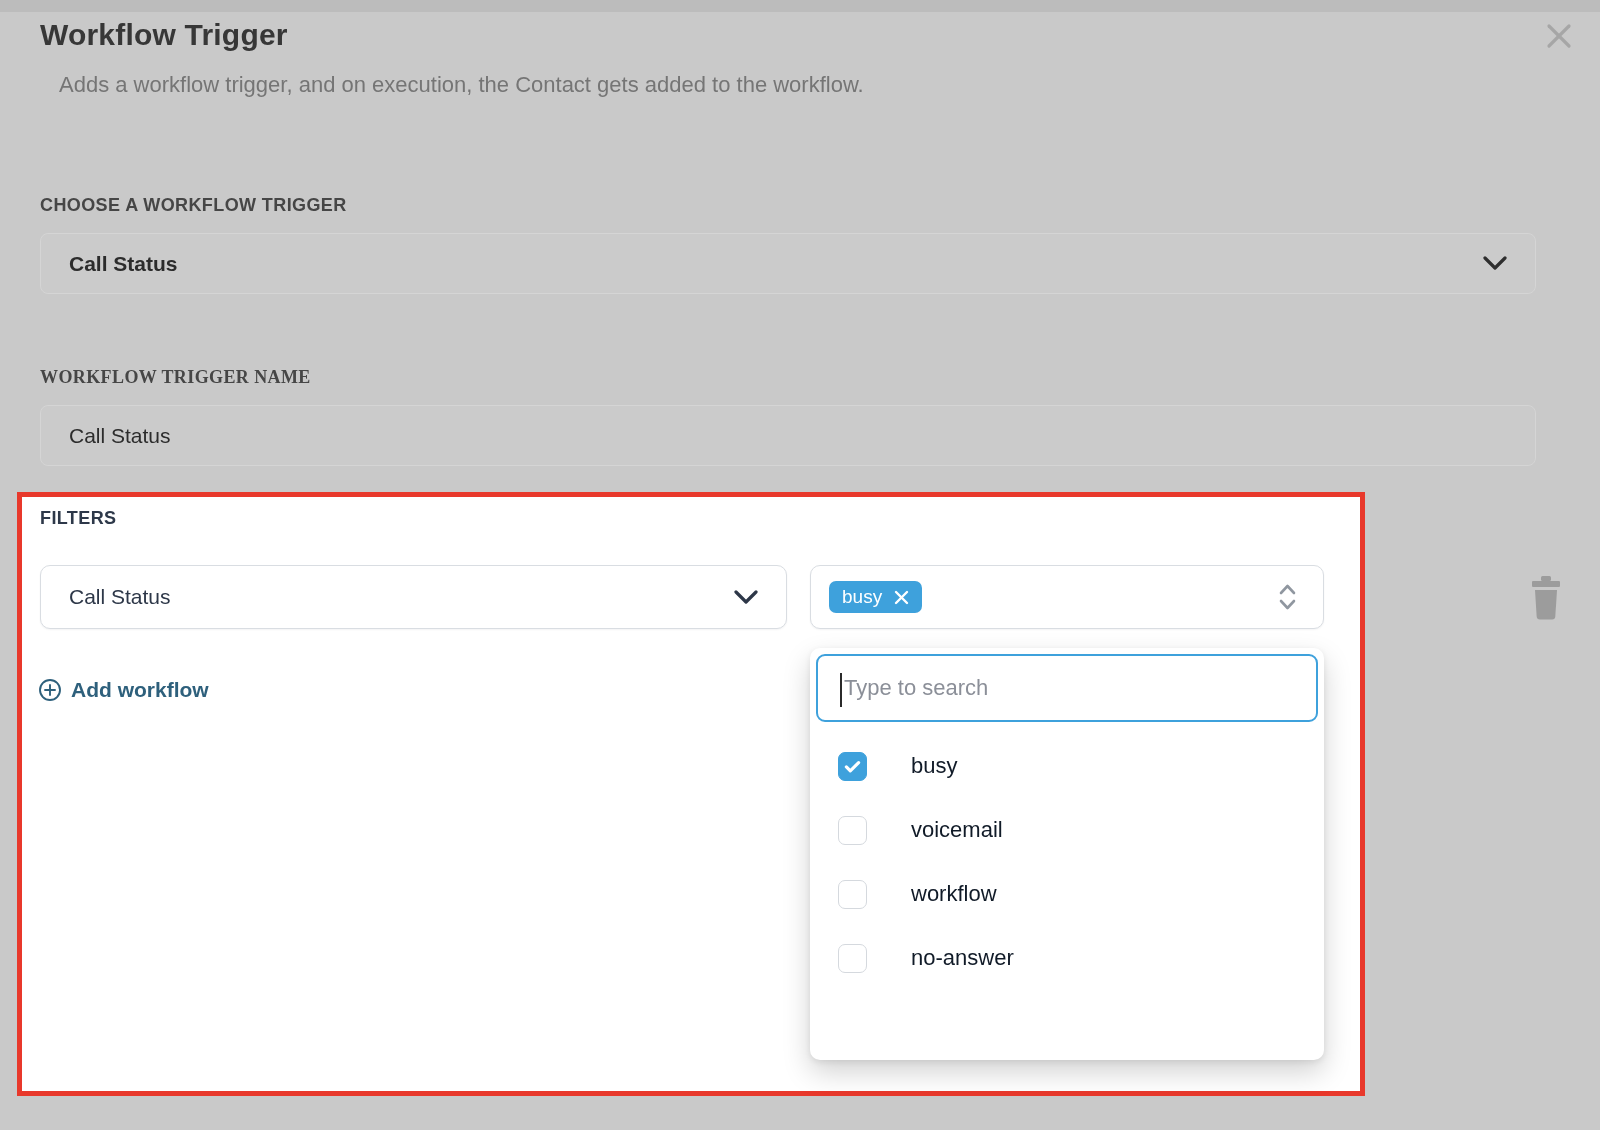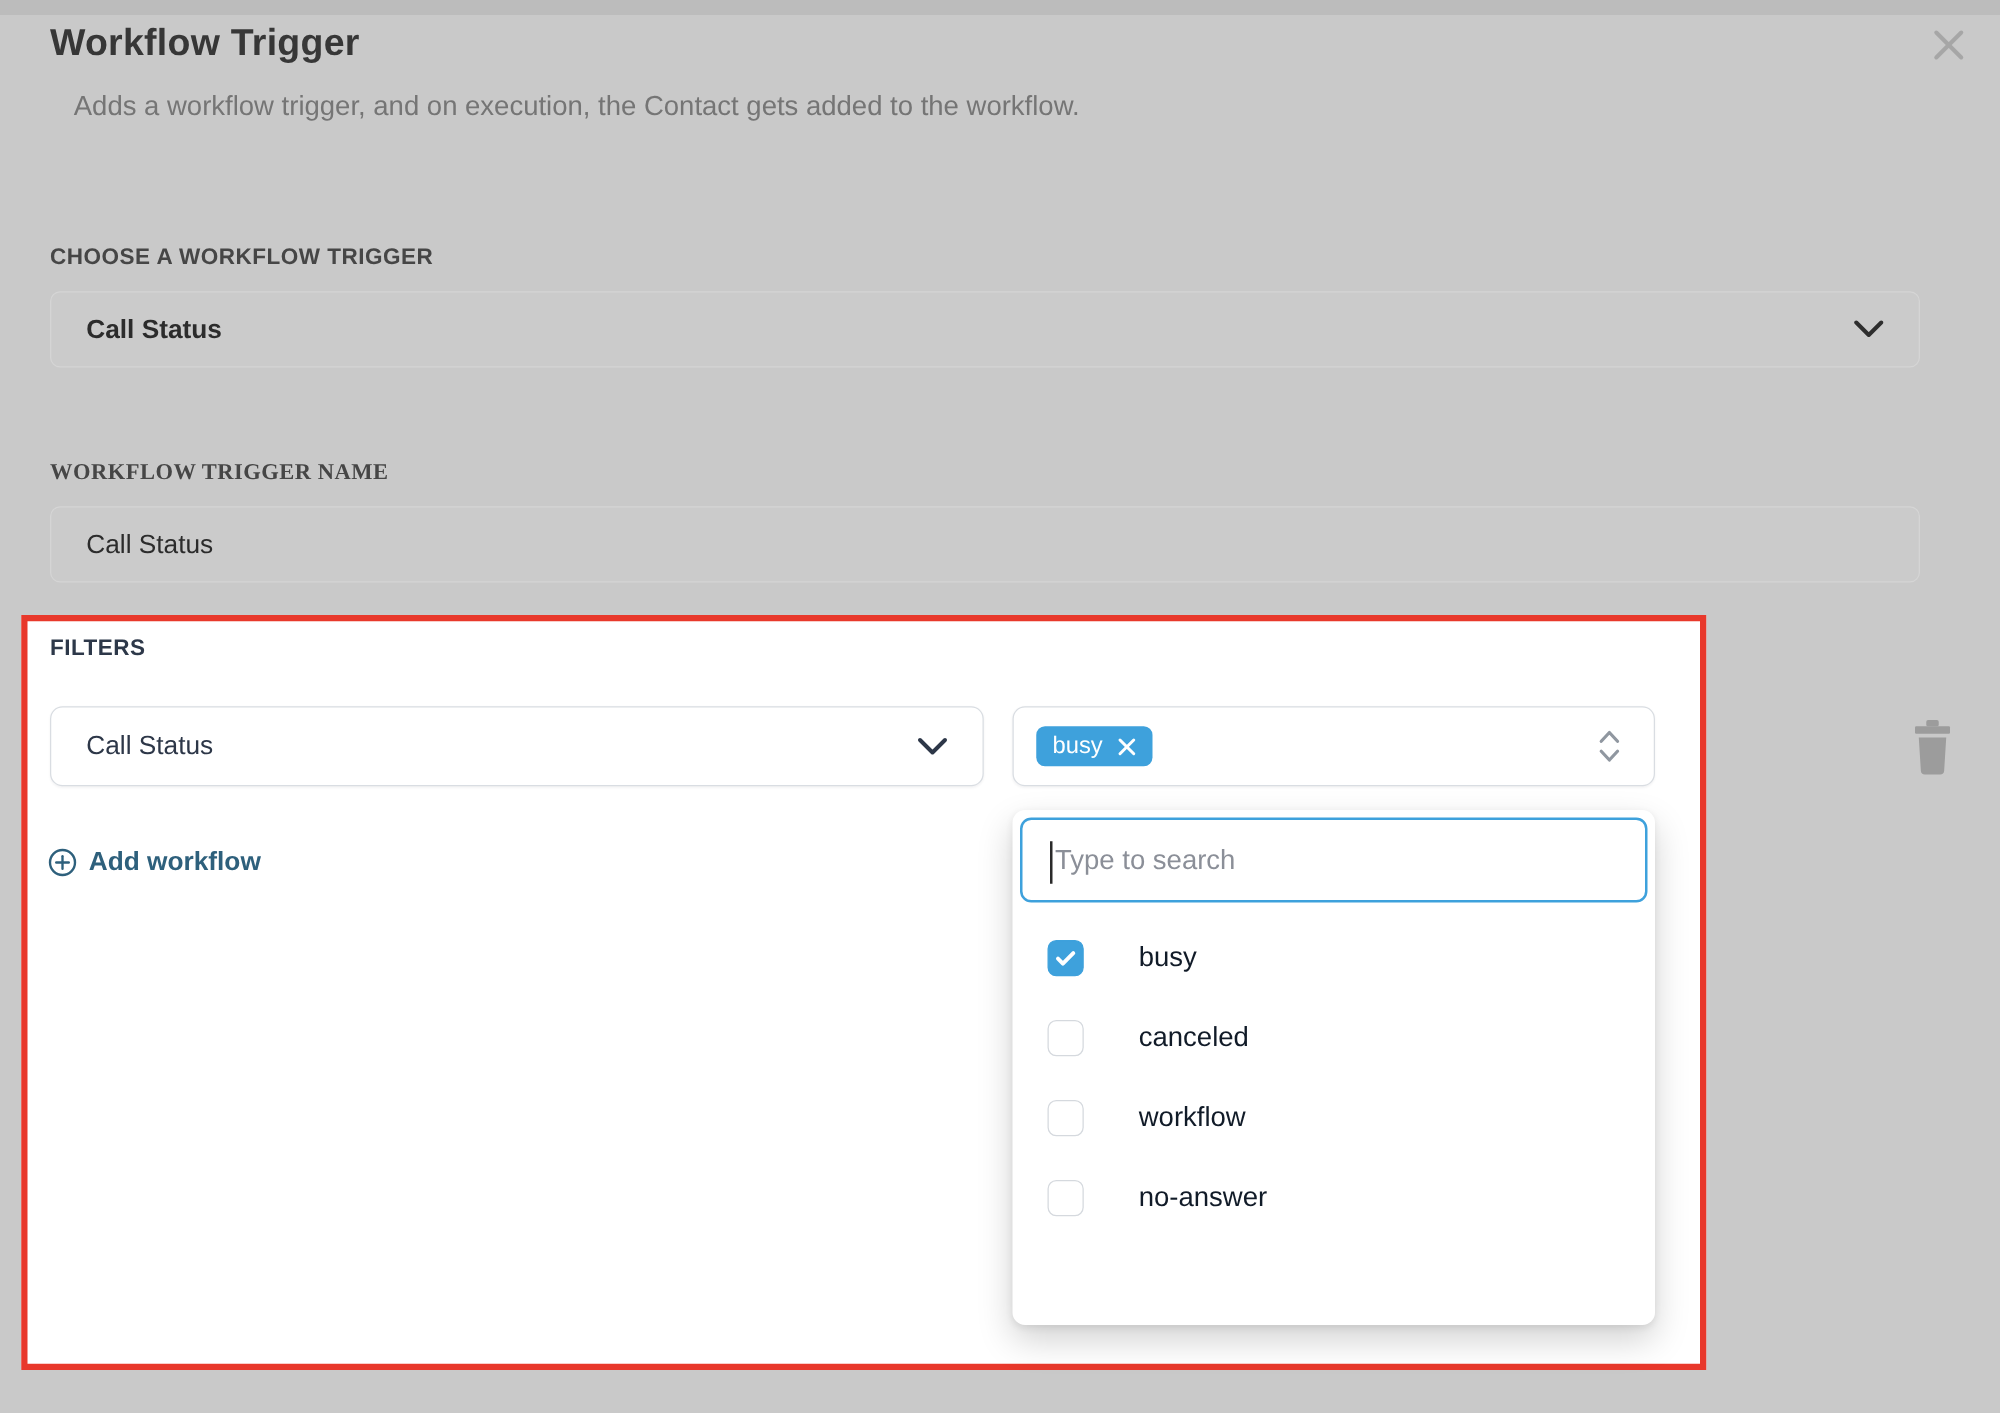--- a/index.html
+++ b/index.html
@@ -233,21 +233,21 @@
         <svg width="21" height="21" viewBox="0 0 24 24">
             <path d="M5 12.5l4.5 4.5L19 7.5" stroke="#fff" stroke-width="3.6" fill="none" stroke-linecap="round" stroke-linejoin="round"></path>
           </svg>
       </span>
       <span class="option-label">busy</span>
     </div>
     <div class="option-row">
       <span class="checkbox">
         
       </span>
-      <span class="option-label">canceled</span>
+      <span class="option-label">voicemail</span>
     </div>
     <div class="option-row">
       <span class="checkbox">
         
       </span>
       <span class="option-label">workflow</span>
     </div>
     <div class="option-row">
       <span class="checkbox">
         

